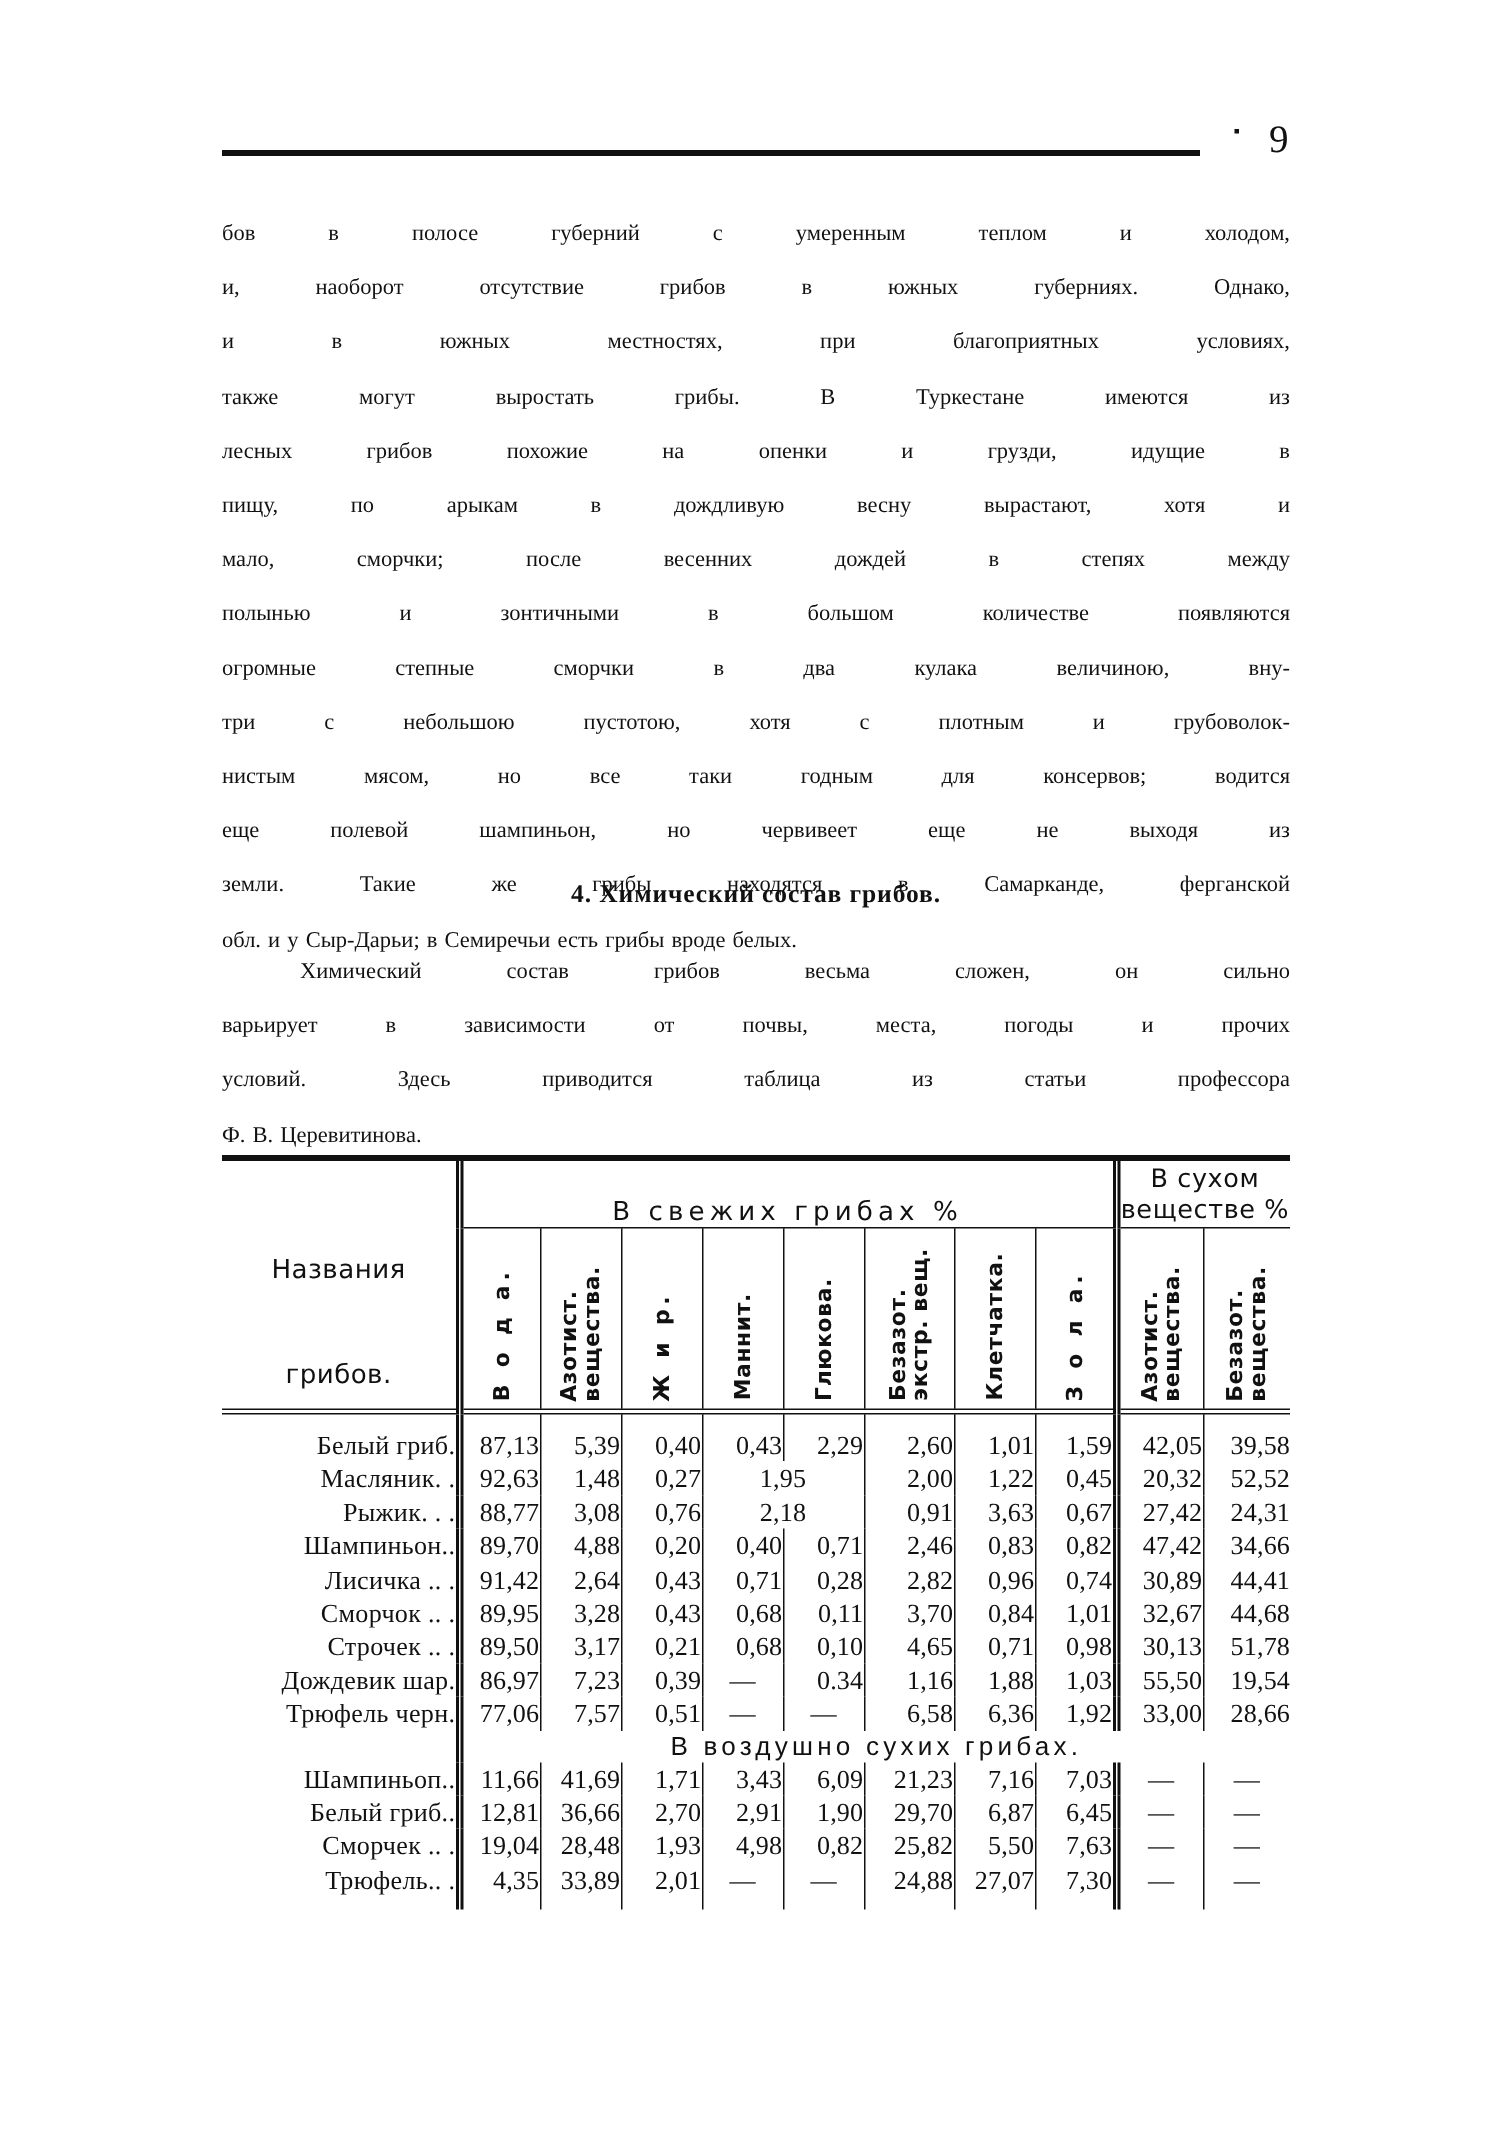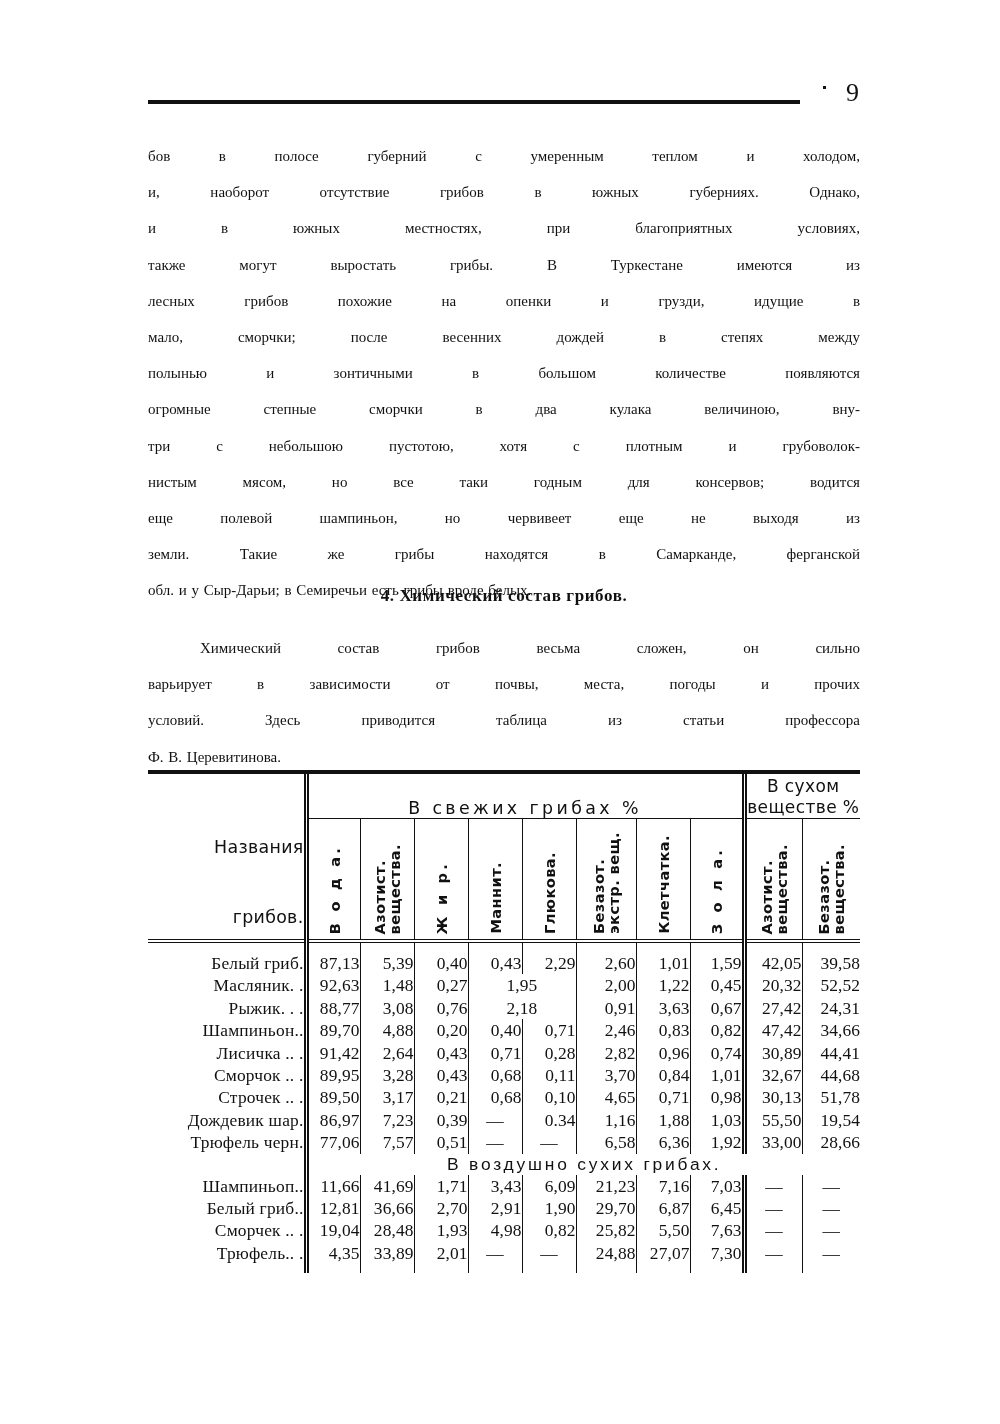--- a/index.html
+++ b/index.html
@@ -82,21 +82,21 @@
     font-size:16.5px;
     letter-spacing:3.4px;
     height:44px;
     vertical-align:middle;
   }
   .hd-group.dry{letter-spacing:0.4px;line-height:21px;font-size:17px;}
   .hd-names{
     font-family:"DejaVu Sans", sans-serif;
     font-weight:bold;
     font-size:18.5px;
-    text-align:right;
+    text-align:center;
     vertical-align:middle;
     line-height:44px;
     letter-spacing:0.3px;
   }
   .vlabel{
     height:120px;
     text-align:center;
     vertical-align:bottom;
     padding-bottom:5px;
   }
@@ -158,20 +158,21 @@
     <div class="folio-tick"></div>
     <div class="folio-num">9</div>
   </div>
 
   <div class="bodytext p1">
     <p><span>бов в полосе губерний с умеренным теплом и холодом,</span></p>
     <p><span>и, наоборот отсутствие грибов  в южных губерниях. Однако,</span></p>
     <p><span>и в южных местностях, при благоприятных условиях,</span></p>
     <p><span>также могут выростать грибы. В Туркестане имеются из</span></p>
     <p><span>лесных грибов похожие на опенки и грузди, идущие в</span></p>
+    <p><span>пищу, по арыкам в дождливую весну вырастают, хотя и</span></p>
     <p><span>мало, сморчки; после весенних дождей в степях между</span></p>
     <p><span>полынью и зонтичными в большом количестве появляются</span></p>
     <p><span>огромные степные сморчки в два кулака величиною, вну-</span></p>
     <p><span>три с небольшою пустотою, хотя с плотным и грубоволок-</span></p>
     <p><span>нистым мясом, но все таки годным для консервов; водится</span></p>
     <p><span>еще полевой шампиньон, но червивеет еще не выходя из</span></p>
     <p><span>земли. Такие же грибы находятся в Самарканде, ферганской</span></p>
     <p class="lastline"><span>обл. и у Сыр-Дарьи; в Семиречьи есть грибы вроде белых.</span></p>
   </div>
 

